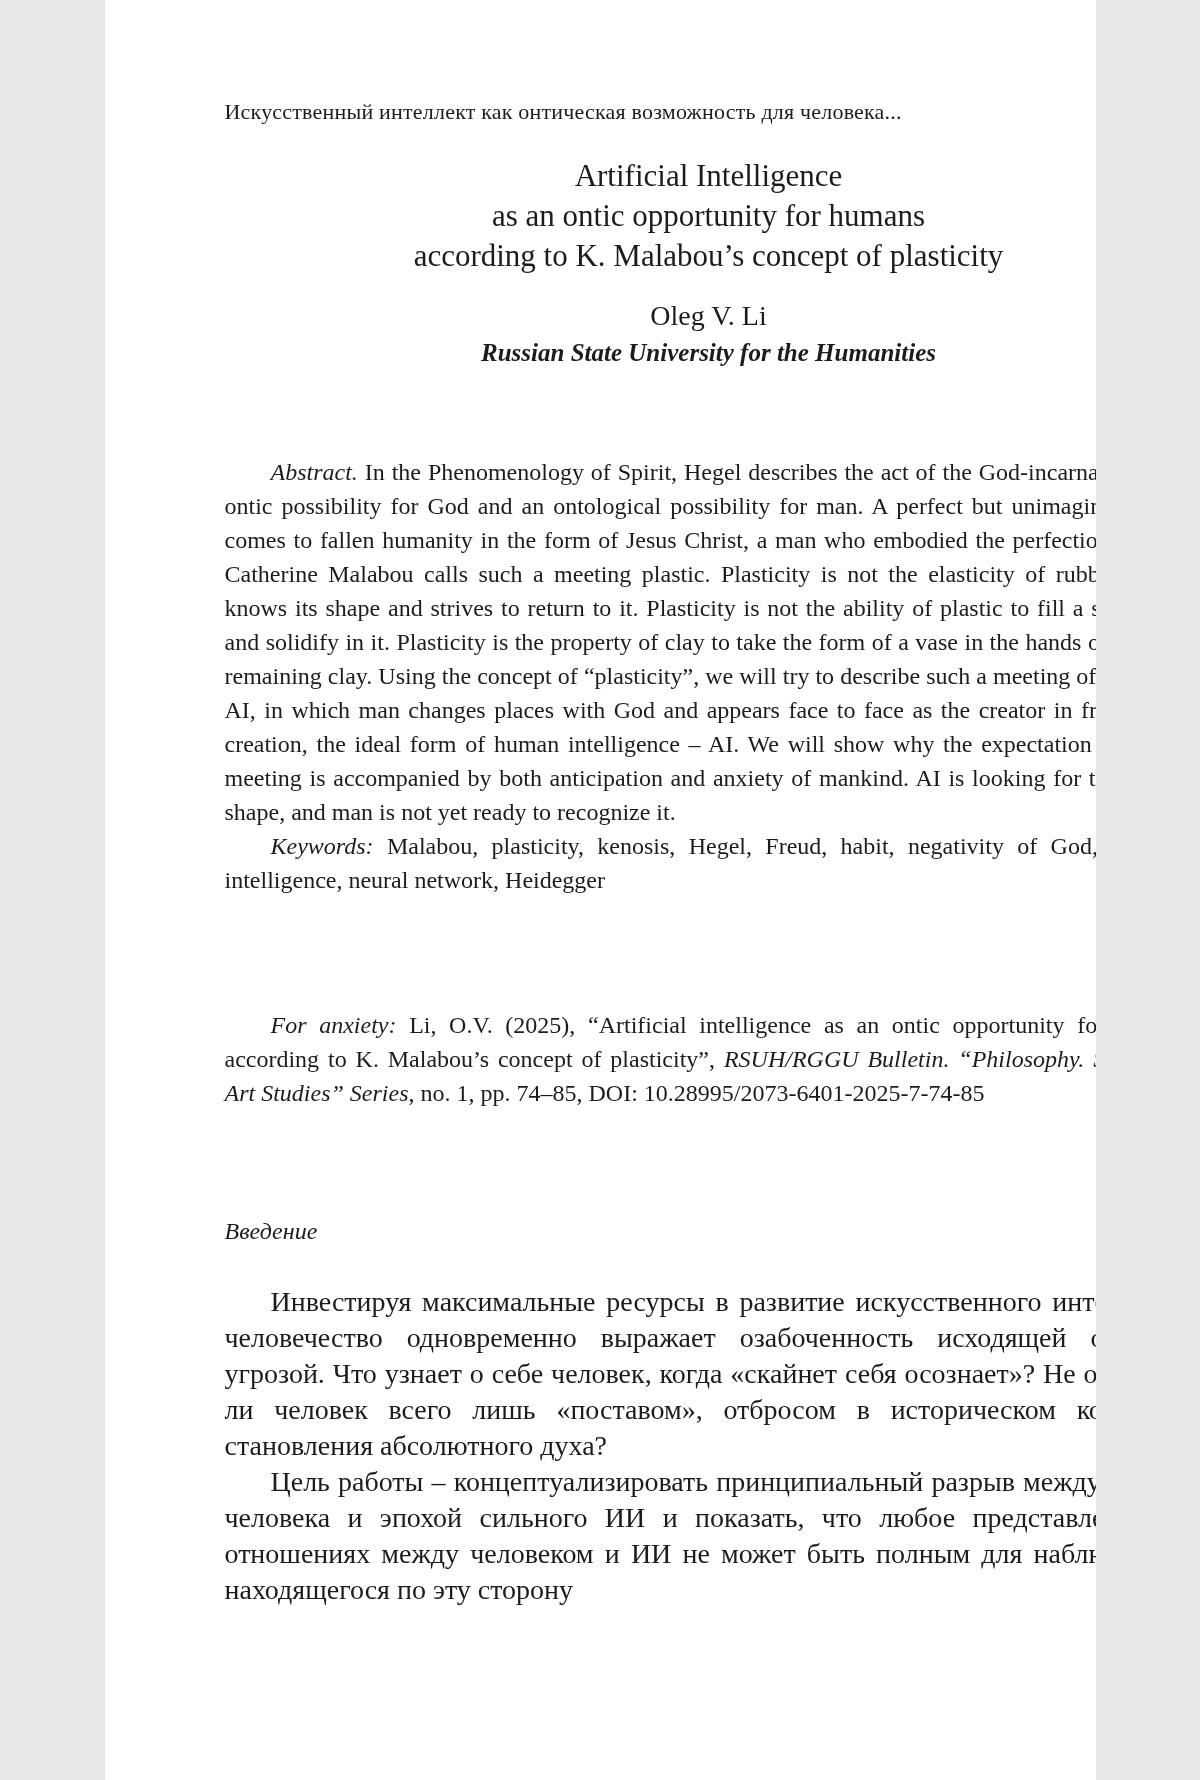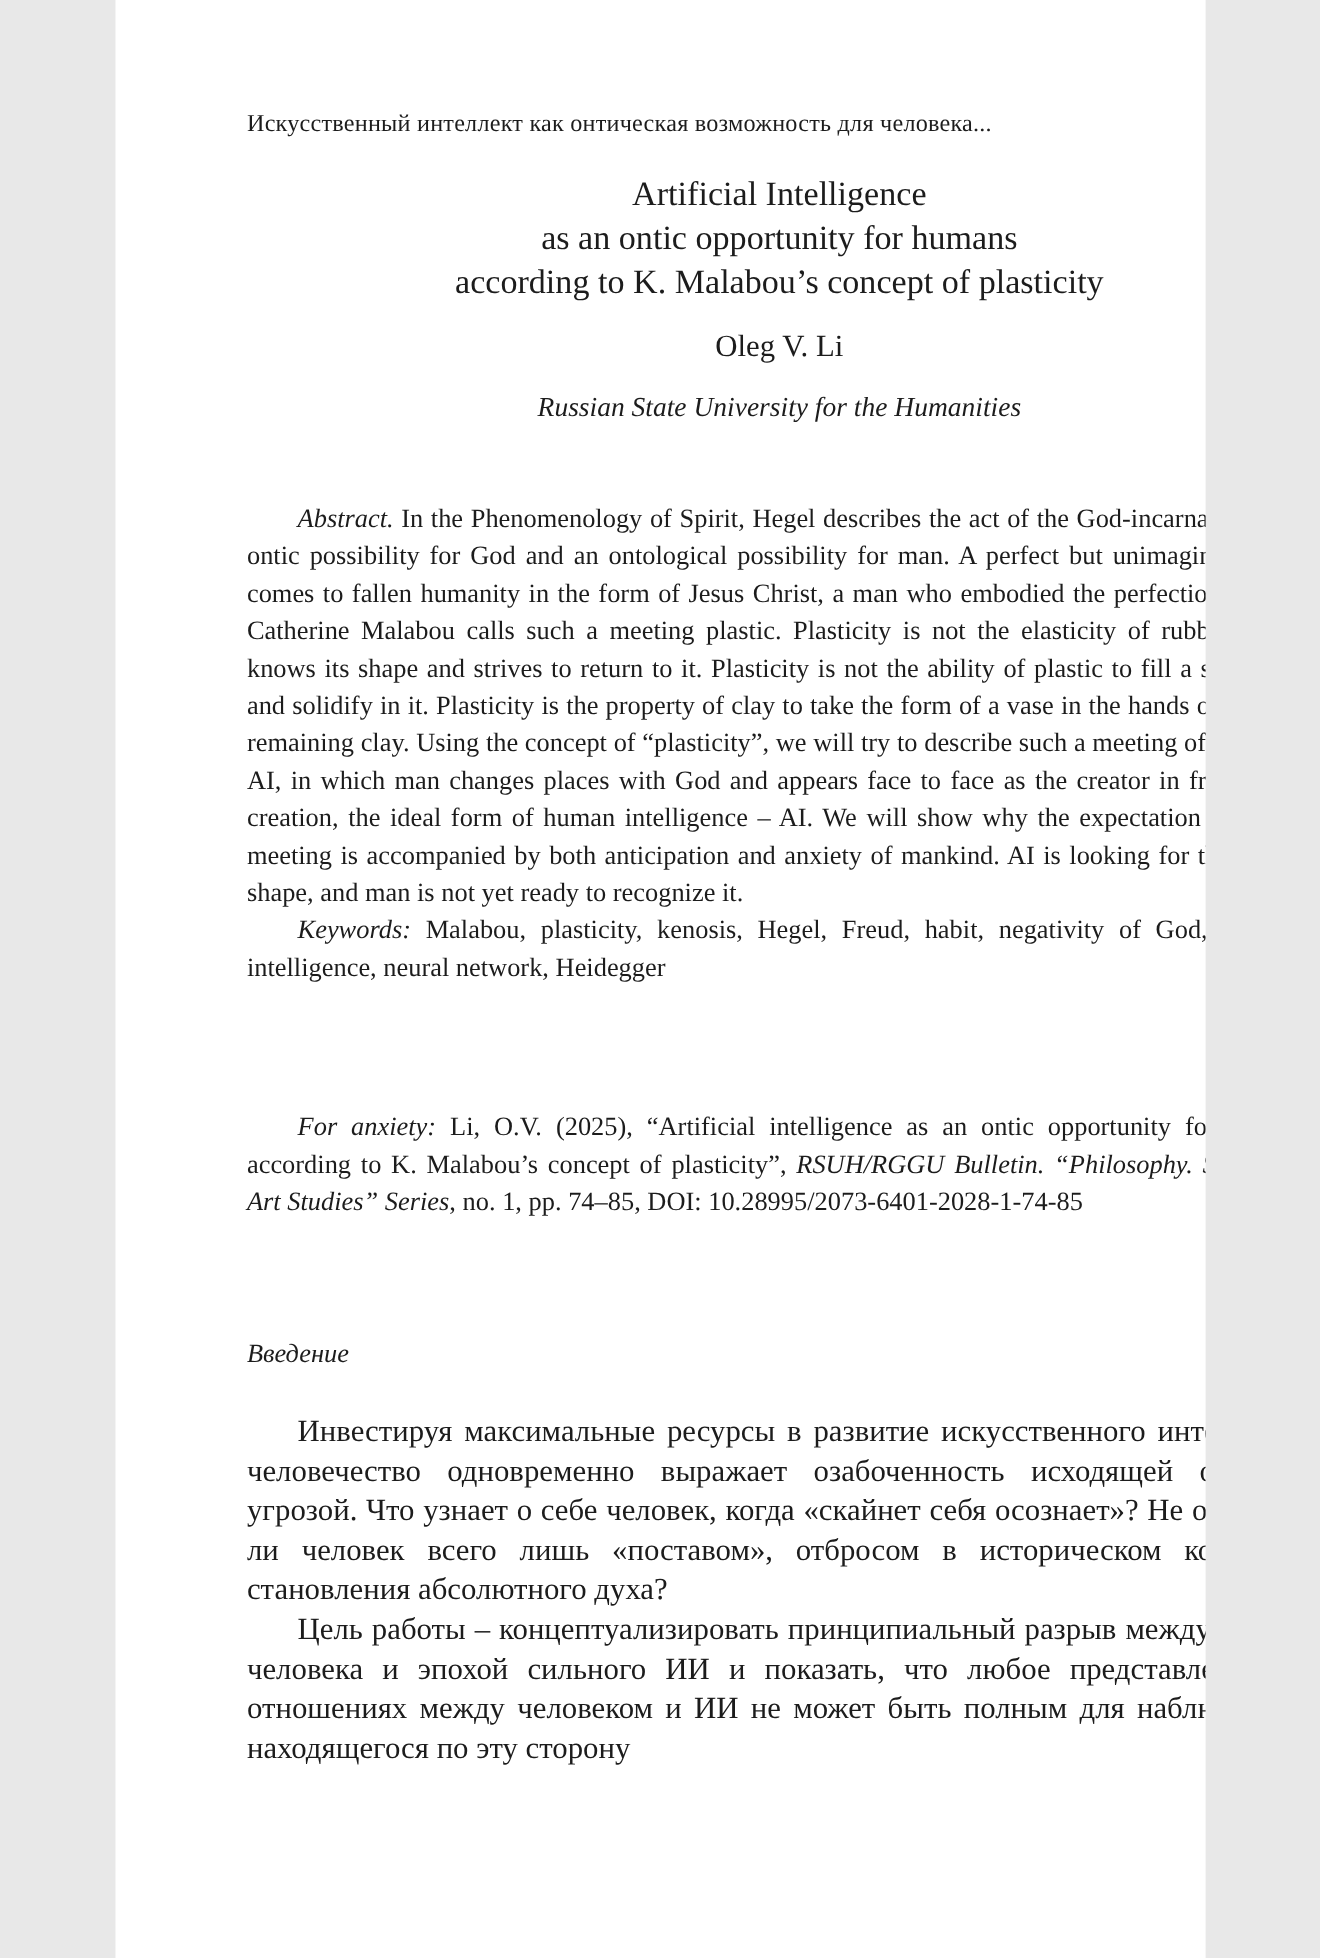--- a/index.html
+++ b/index.html
@@ -15,21 +15,21 @@
   .col{position:absolute;left:120px;width:968px;}
   .it{font-style:italic;}
   
   .runhead{top:92px;display:flex;justify-content:space-between;align-items:baseline;}
   .runhead .rh-text{font-size:22px;letter-spacing:.2px;}
   .runhead .rh-page{font-size:32px;line-height:1;font-style:italic;}
   
   .title{top:156px;text-align:center;font-size:31px;line-height:40px;}
   
   .author{top:300px;text-align:center;font-size:28px;line-height:32px;}
-  .affil{top:355px;text-align:center;font-size:25px;line-height:32px;font-style:italic;}
+  .affil{top:337px;text-align:center;font-size:25px;line-height:32px;font-style:italic;font-weight:bold;}
   
   .abstract-block{top:455px;font-size:24px;line-height:34px;text-align:justify;}
   .abstract-block p{margin:0;text-indent:46px;}
   
   .citation{top:1008px;font-size:24px;line-height:34px;text-align:justify;}
   .citation p{margin:0;text-indent:46px;}
   
   .section-heading{top:1218px;font-size:24px;font-style:italic;}
   
   .rubody{top:1284px;font-size:28px;line-height:36px;text-align:justify;}
@@ -61,21 +61,21 @@
   <div class="col abstract-block">
     <p><span class="it">Abstract.</span>
 <span>In the Phenomenology of Spirit, Hegel describes the act of the God-incarnation as an ontic possibility for God and an ontological possibility for man. A perfect but unimaginable God comes to fallen humanity in the form of Jesus Christ, a man who embodied the perfection of God. Catherine Malabou calls such a meeting plastic. Plasticity is not the elasticity of rubber, which knows its shape and strives to return to it. Plasticity is not the ability of plastic to fill a steel billet and solidify in it. Plasticity is the property of clay to take the form of a vase in the hands of a potter, remaining clay. Using the concept of “plasticity”, we will try to describe such a meeting of man with AI, in which man changes places with God and appears face to face as the creator in front of his creation, the ideal form of human intelligence – AI. We will show why the expectation of such a meeting is accompanied by both anticipation and anxiety of mankind. AI is looking for the perfect shape, and man is not yet ready to recognize it.</span></p>
     <p><span class="it">Keywords:</span>
 <span>Malabou, plasticity, kenosis, Hegel, Freud, habit, negativity of God, artificial intelligence, neural network, Heidegger</span></p>
   </div>
 
   <div class="col citation">
     <p><span class="it">For anxiety:</span>
 <span>Li, O.V. (2025), “Artificial intelligence as an ontic opportunity for humans according to K. Malabou’s concept of plasticity”,</span>
-<span class="it">RSUH/RGGU Bulletin. “Philosophy. Sociology. Art Studies” Series</span><span>, no. 1, pp. 74–85, DOI: 10.28995/2073-6401-2028-1-74-85</span></p>
+<span class="it">RSUH/RGGU Bulletin. “Philosophy. Sociology. Art Studies” Series</span><span>, no. 1, pp. 74–85, DOI: 10.28995/2073-6401-2025-7-74-85</span></p>
   </div>
 
   <div class="col section-heading">Введение</div>
 
   <div class="col rubody">
     <p>Инвестируя максимальные ресурсы в развитие искусственного интеллекта, человечество одновременно выражает озабоченность исходящей от него угрозой. Что узнает о себе человек, когда «скайнет себя осознает»? Не окажется ли человек всего лишь «поставом», отбросом в историческом контексте становления абсолютного духа?</p>
     <p>Цель работы – концептуализировать принципиальный разрыв между разрыв человека и эпохой сильного ИИ и показать, что любое представление об отношениях между человеком и ИИ не может быть полным для наблюдателя, находящегося по эту сторону</p>
   </div>
 
 

